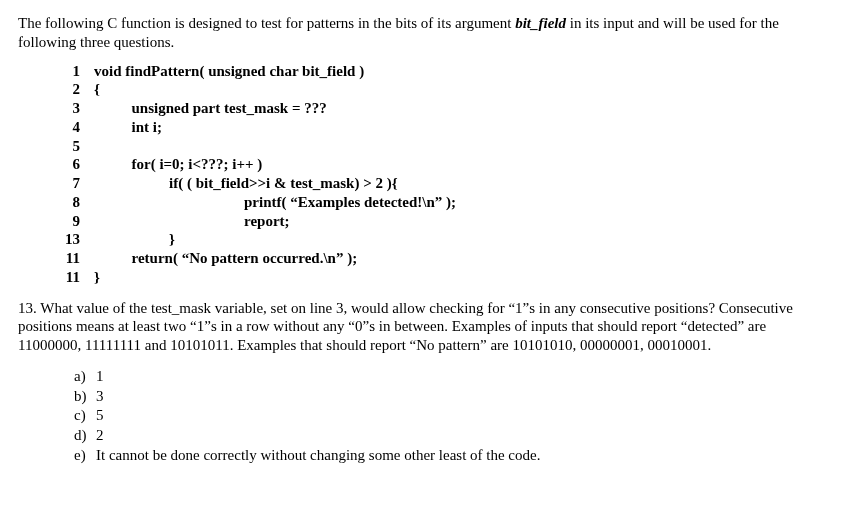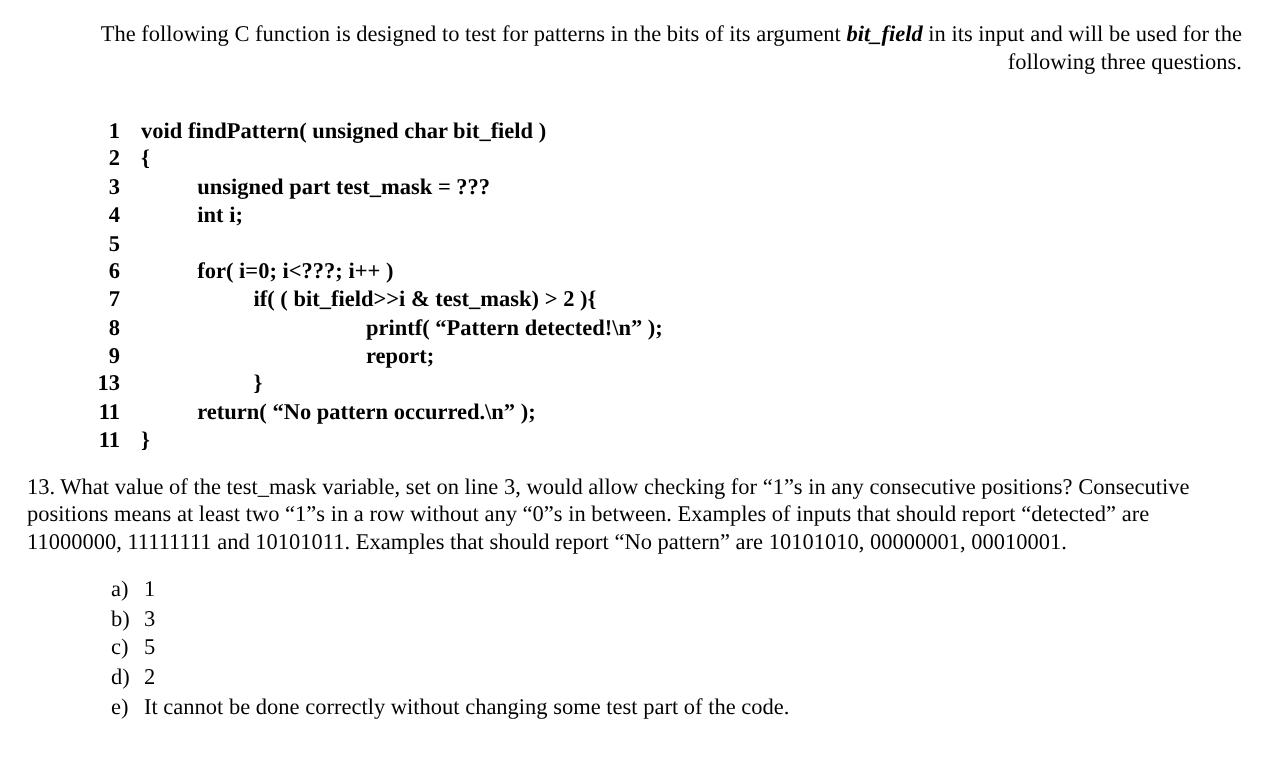--- a/index.html
+++ b/index.html
@@ -6,21 +6,21 @@
     font-family: "Times New Roman", Times, serif;
     font-size: 15px;
     color: #000;
     background: #fff;
     margin: 0;
     padding: 14px 18px;
     width: 846px;
     box-sizing: border-box;
     line-height: 1.25;
   }
-  .intro { margin-bottom: 27px; text-align: right; }
+  .intro { margin-bottom: 10px; }
   .code-block {
     margin: 6px 0 12px 40px;
     font-family: "Times New Roman", Times, serif;
     font-size: 15px;
   }
   .code-line { display: flex; }
   .lineno {
     width: 22px;
     text-align: right;
     font-weight: bold;
@@ -66,21 +66,21 @@
   <div class="code-line">
       <span class="lineno">6</span>
       <span class="code-text">          for( i=0; i&lt;???; i++ )</span>
     </div>
   <div class="code-line">
       <span class="lineno">7</span>
       <span class="code-text">                    if( ( bit_field&gt;&gt;i &amp; test_mask) &gt; 2 ){</span>
     </div>
   <div class="code-line">
       <span class="lineno">8</span>
-      <span class="code-text">                                        printf( “Pattern detected!\n” );</span>
+      <span class="code-text">                                        printf( “Examples detected!\n” );</span>
     </div>
   <div class="code-line">
       <span class="lineno">9</span>
       <span class="code-text">                                        report;</span>
     </div>
   <div class="code-line">
       <span class="lineno">13</span>
       <span class="code-text">                    }</span>
     </div>
   <div class="code-line">
@@ -110,15 +110,15 @@
   <div class="opt-row">
     <span class="opt-letter">c)</span>
     <span class="opt-text">5</span>
   </div>
   <div class="opt-row">
     <span class="opt-letter">d)</span>
     <span class="opt-text">2</span>
   </div>
   <div class="opt-row">
     <span class="opt-letter">e)</span>
-    <span class="opt-text">It cannot be done correctly without changing some test part of the code.</span>
+    <span class="opt-text">It cannot be done correctly without changing some other least of the code.</span>
   </div>
 </div>
 
 </body></html>

